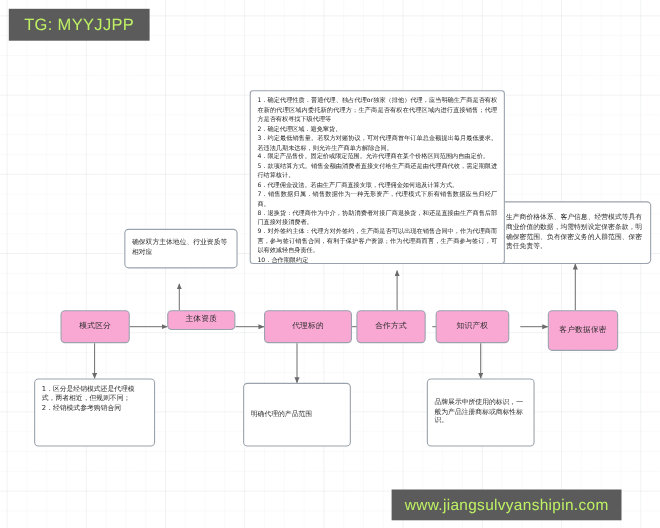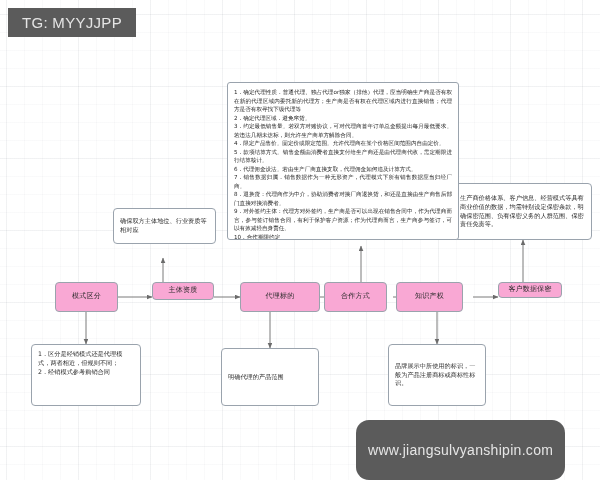--- a/index.html
+++ b/index.html
@@ -98,39 +98,38 @@
     text-align: justify;
     white-space: pre-wrap;
     word-break: break-all;
     overflow: hidden;
   }
 
   
   .banner {
     position: absolute;
     background: #5b5b5b;
-    color: #e5e5e5;
+    color: #bef264;
     display: flex;
     align-items: center;
     justify-content: center;
     font-family: "Liberation Sans", sans-serif;
     letter-spacing: 0.3px;
   }
   #tg-banner {
     left: 8px;
     top: 8px;
     padding: 6px 14px;
     font-size: 15px;
   }
   #site-banner {
     left: 356px;
-    top: 420px;
-    padding: 22px 12px;
+    top: 445px;
+    padding: 6px 12px;
     font-size: 14px;
-    border-radius: 13px;
   }
 </style>
 </head>
 <body>
 
 <div id="canvas"></div>
 
 <svg id="svg-layer" viewBox="0 0 600 480" xmlns="http://www.w3.org/2000/svg">
   <defs>
     <marker id="arrow" markerWidth="7" markerHeight="7" refX="5.6" refY="2.6" orient="auto" markerUnits="strokeWidth">
@@ -168,21 +167,21 @@
 </div>
 
 <div class="node" style="left:324px; top:282px; width:63px; height:30px;">
   <span>合作方式</span>
 </div>
 
 <div class="node" style="left:396px; top:282px; width:67px; height:30px;">
   <span>知识产权</span>
 </div>
 
-<div class="node" style="left:498px; top:282px; width:64px; height:16px;">
+<div class="node" style="left:498px; top:282px; width:64px; height:37px;">
   <span>客户数据保密</span>
 </div>
 
 <div class="note" style="left:31px; top:344px; width:110px; height:62px;">1．区分是经销模式还是代理模式，两者相近，但规则不同；
 2．经销模式参考购销合同</div>
 
 <div class="note center-v" style="left:113px; top:208px; width:103px; height:36px;">确保双方主体地位、行业资质等相对应</div>
 
 <div class="note center-v" style="left:221px; top:348px; width:98px; height:58px;">明确代理的产品范围</div>
 

